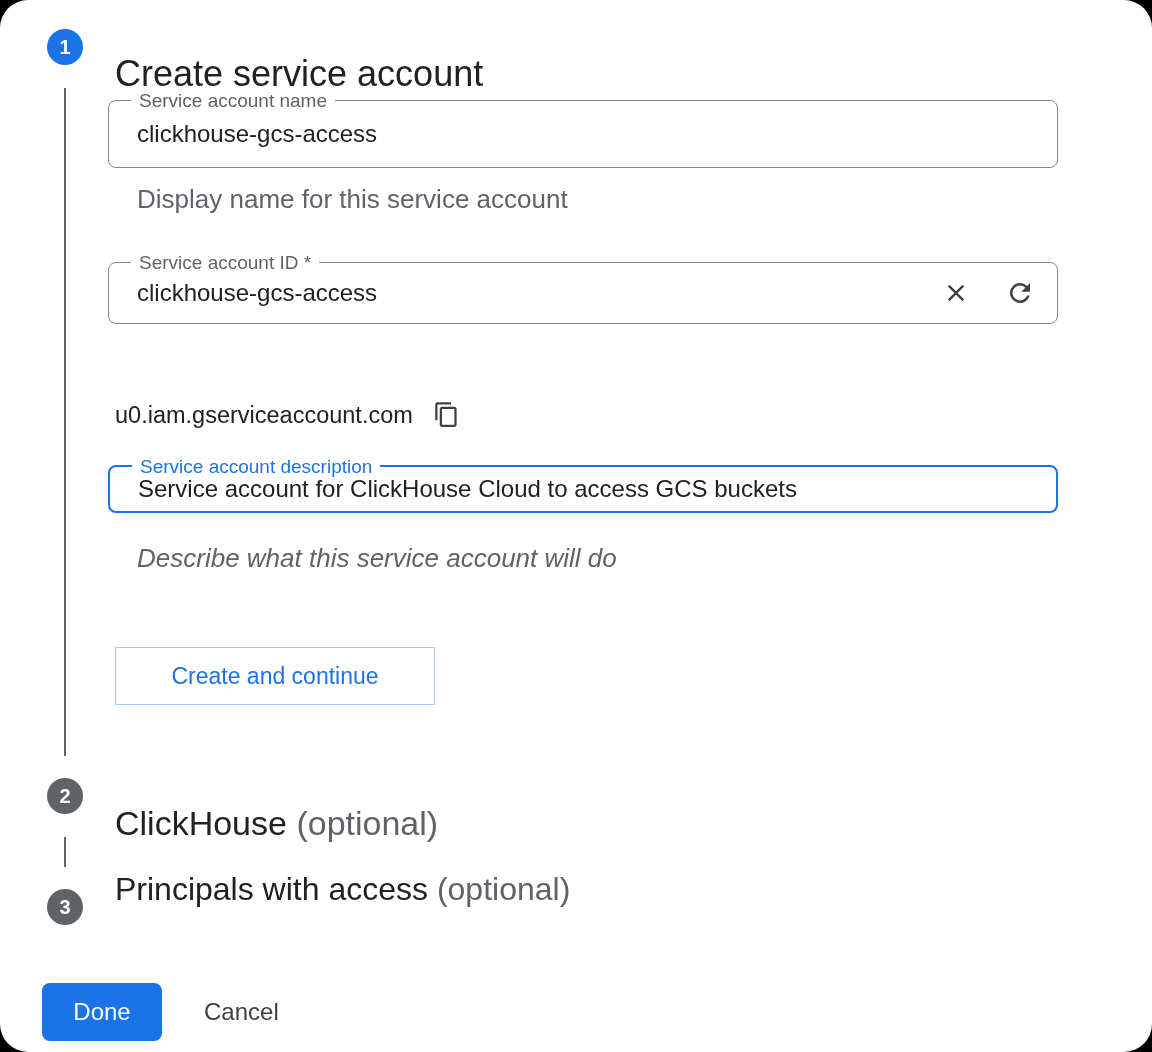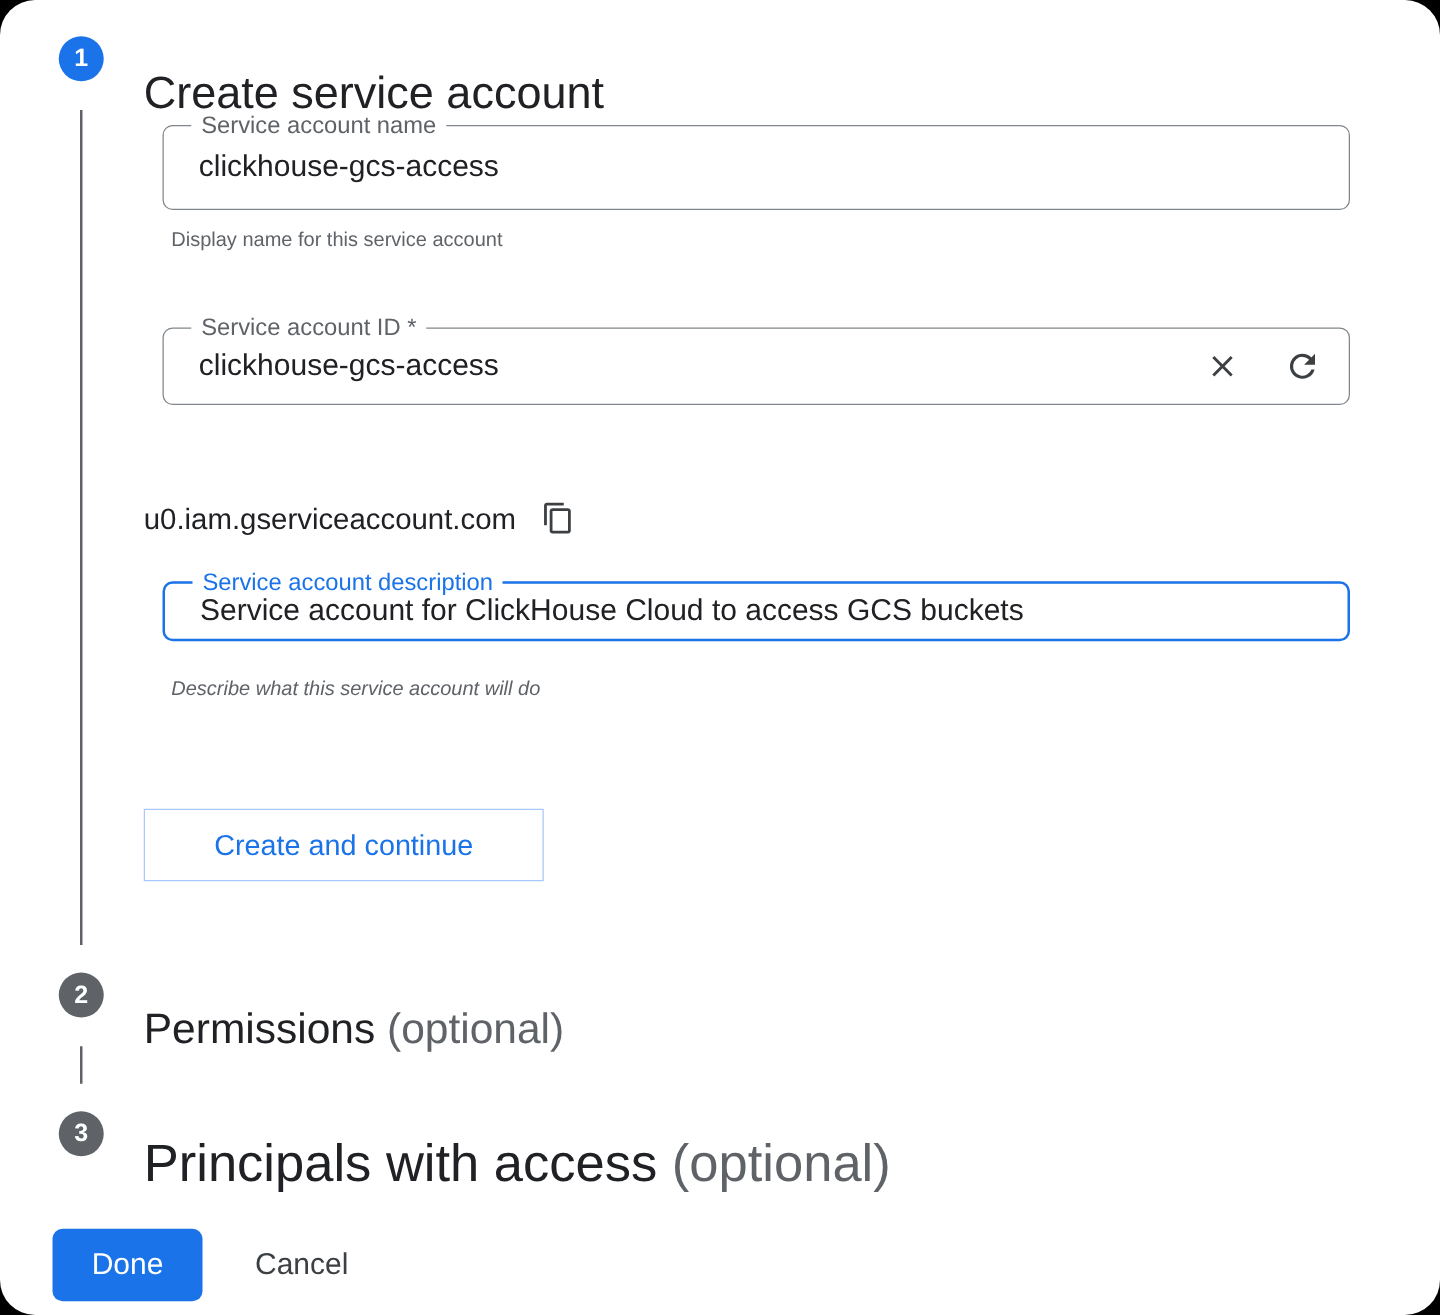--- a/index.html
+++ b/index.html
@@ -48,27 +48,27 @@
   .step-title {
     position: absolute;
     left: 115px;
     color: #202124;
     font-weight: 400;
     white-space: nowrap;
     margin-top: 27px;
   }
   .title-1 { top: 26px; font-size: 36px; }
   .title-2 { top: 777px; font-size: 34px; }
-  .title-3 { top: 880px; font-size: 42px; }
+  .title-3 { top: 844px; font-size: 32px; }
   .title-opt { color: #5f6368; }
 
   
   .tf {
     position: absolute;
-    left: 130px;
+    left: 108px;
     width: 950px;
     box-sizing: border-box;
     border: 1px solid #80868b;
     border-radius: 8px;
     background: #fff;
     padding-left: 36px;
   }
   .tf-name { top: 100px; height: 68px; }
   .tf-id   { top: 262px; height: 62px; }
   .tf-desc { top: 465px; height: 48px; border: 2px solid #1a73e8; }
@@ -121,21 +121,21 @@
     height: 30px;
     display: flex;
     align-items: center;
     justify-content: center;
   }
   .icon-btn svg { display: block; }
 
   .helper {
     position: absolute;
     left: 137px;
-    font-size: 16px;
+    font-size: 26px;
     color: #5f6368;
     white-space: nowrap;
   }
   .helper-name { top: 184px; }
   .helper-desc { top: 543px; font-style: italic; }
 
   
   .email-block {
     position: absolute;
     left: 115px;
@@ -253,21 +253,21 @@
     <input class="tf-input" type="text" value="Service account for ClickHouse Cloud to access GCS buckets" style="">
   </div>
   <div class="helper helper-desc">Describe what this service account will do</div>
 
   <button class="create-btn">Create and continue</button>
 
   <div class="step-circle inactive circle-2">
     <span>2</span>
   </div>
   <div class="step-title title-2">
-    <span>Permissions</span>
+    <span>ClickHouse</span>
     <span class="title-opt">(optional)</span>
   </div>
 
   <div class="step-circle inactive circle-3">
     <span>3</span>
   </div>
   <div class="step-title title-3">
     <span>Principals with access</span>
     <span class="title-opt">(optional)</span>
   </div>

